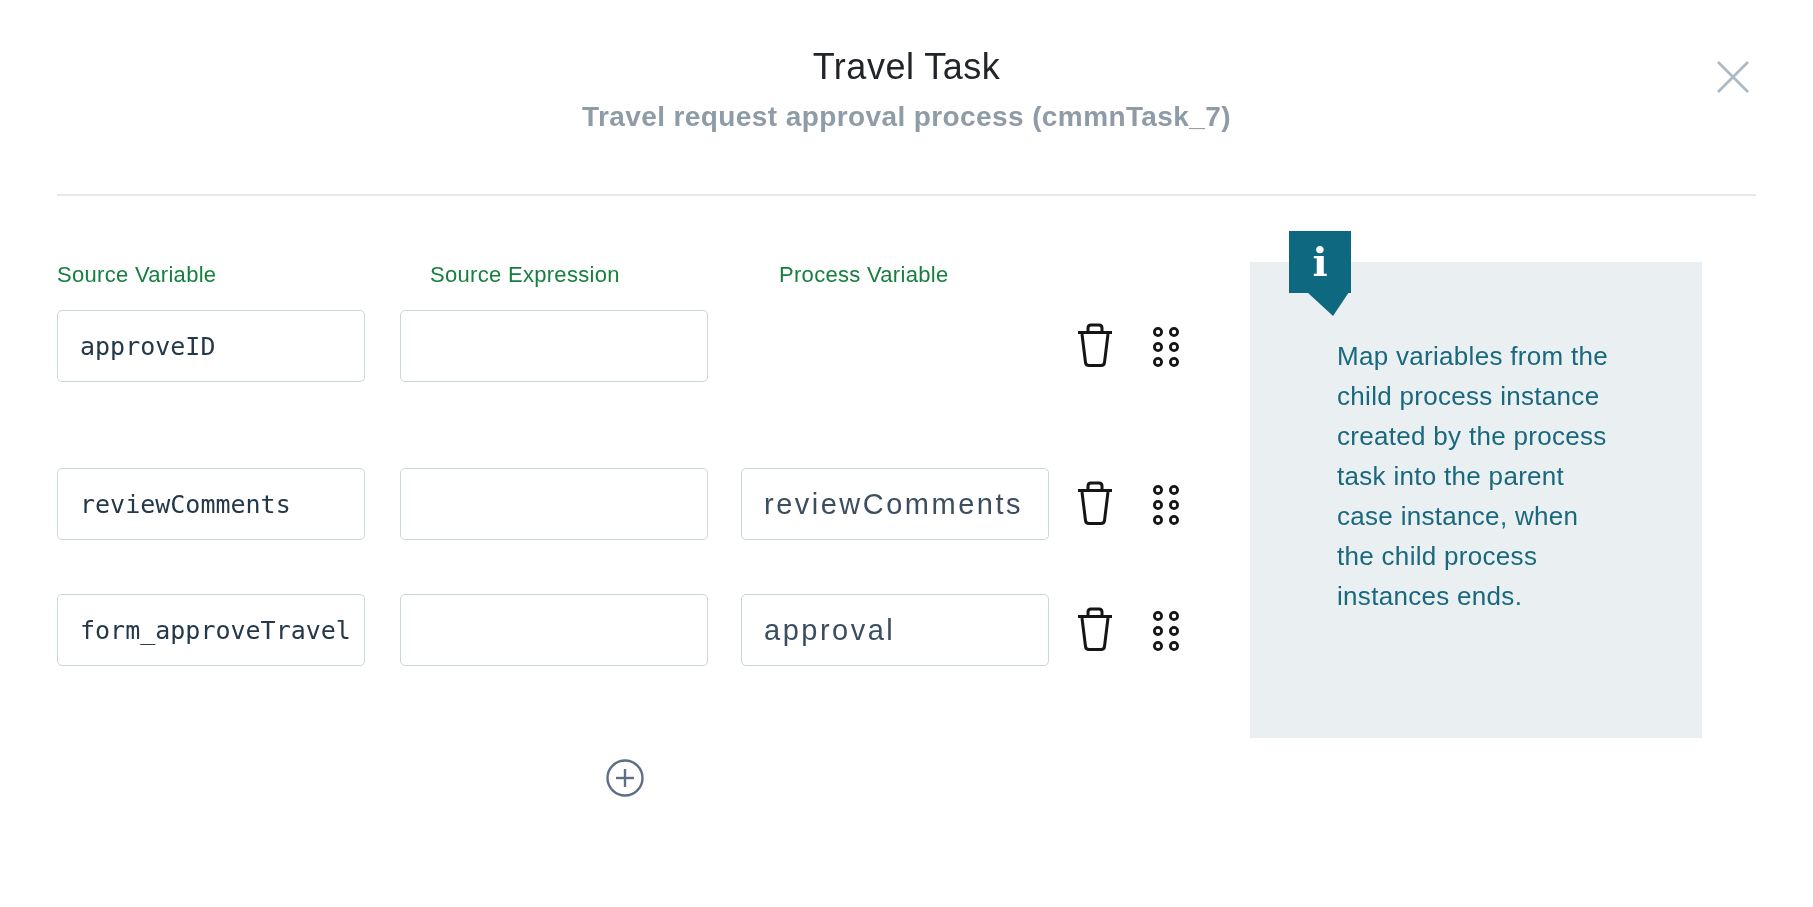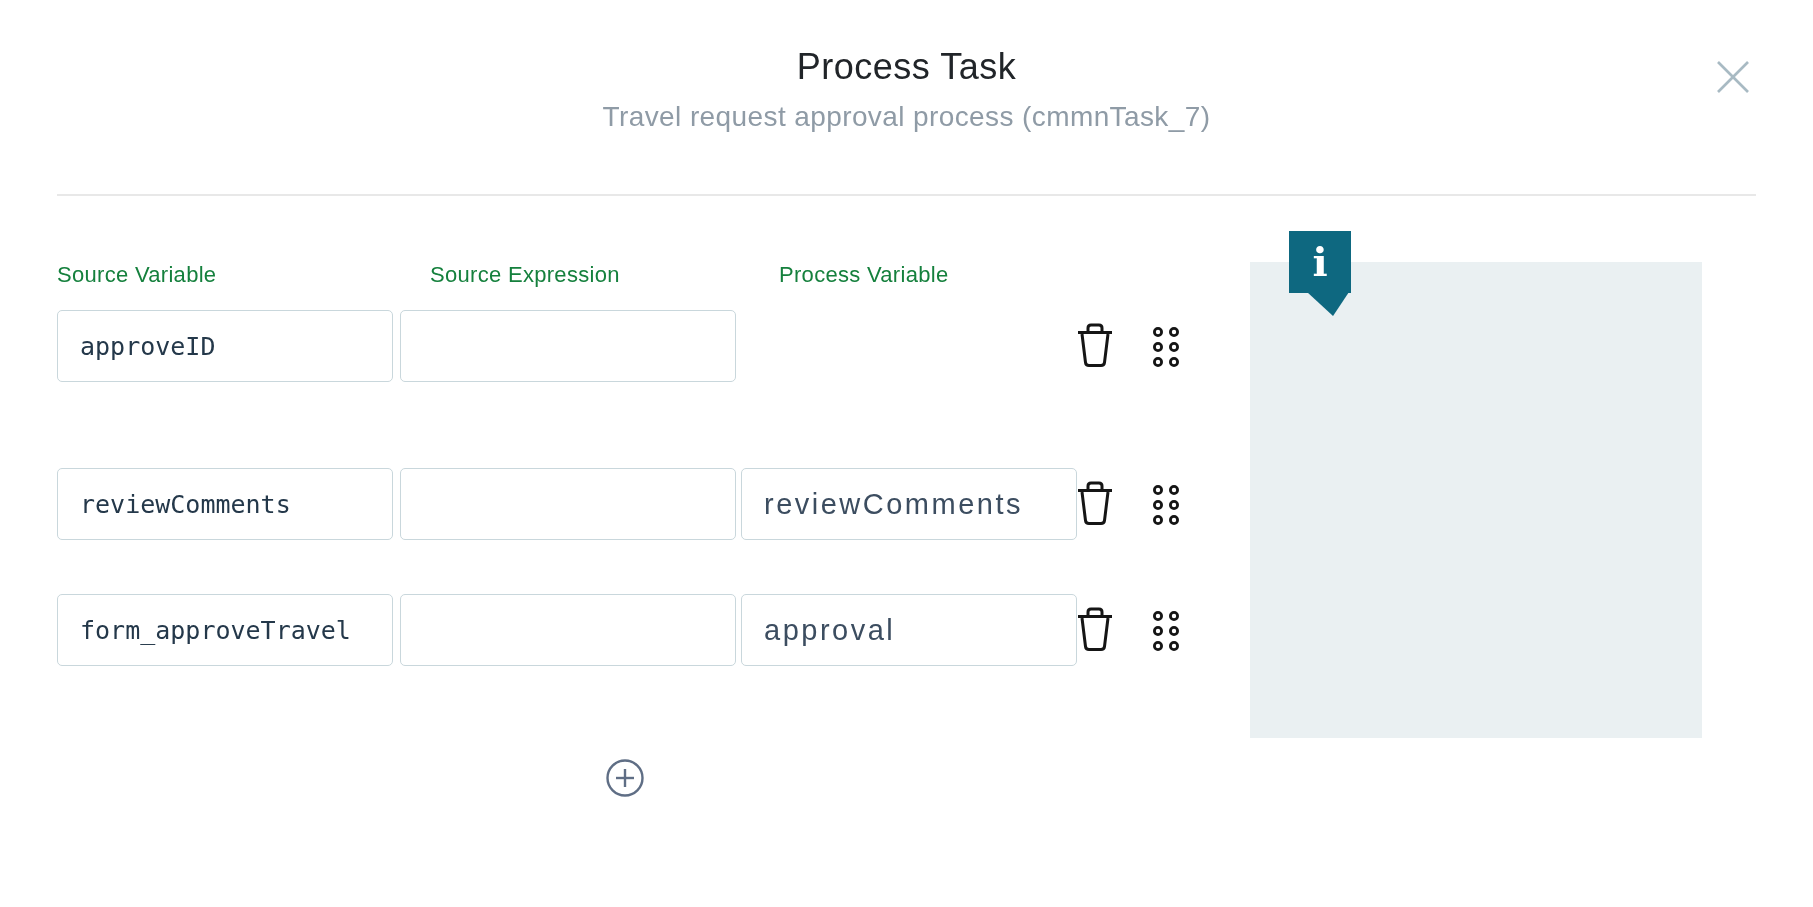--- a/index.html
+++ b/index.html
@@ -3,38 +3,38 @@
 <meta charset="utf-8">
 <title>Process Task</title>
 <style>
   html,body { margin:0; padding:0; background:#ffffff; font-family:"Liberation Sans", sans-serif; }
   .dialog { position:relative; width:1813px; height:907px; background:#ffffff; overflow:hidden; }
 
   
   .title { position:absolute; top:46px; left:0; width:100%; text-align:center;
            font-size:36px; font-weight:500; color:#212529; letter-spacing:.5px; }
   .subtitle { position:absolute; top:101px; left:0; width:100%; text-align:center;
-              font-size:28px; color:#8f9ba6; letter-spacing:.4px; }
+              font-size:28px; color:#8f9ba6; letter-spacing:.4px;font-weight:bold; }
   .close-btn { position:absolute; top:56px; left:1712px; width:42px; height:42px;
                background:none; border:none; padding:0; cursor:pointer; }
   .divider { position:absolute; top:194px; left:57px; width:1699px; height:2px; background:#e8e8e8; }
 
   
   .col-header { position:absolute; top:262px; font-size:22px; color:#15803d; letter-spacing:.3px; }
   .col-header.c1 { left:57px; }
   .col-header.c2 { left:430px; }
   .col-header.c3 { left:779px; }
 
   
   .map-row { position:absolute; left:0; width:100%; height:72px; }
   .map-row.r1 { top:310px; }
   .map-row.r2 { top:468px; }
   .map-row.r3 { top:594px; }
 
-  .map-input { position:absolute; top:0; height:72px; width:336px; box-sizing:border-box;
+  .map-input { position:absolute; top:0; height:72px; width:308px; box-sizing:border-box;
                border:1.5px solid #c9d7dc; border-radius:5px; background:#fff;
                padding:0 6px 0 22px; outline:none; overflow:hidden; white-space:nowrap; }
   .map-input.src  { left:57px;  font-family:"DejaVu Sans Mono", monospace; font-size:25px; color:#24384a; }
   .map-input.expr { left:400px; font-family:"DejaVu Sans Mono", monospace; font-size:25px; color:#24384a; }
   .map-input.tgt  { left:741px; font-family:"Liberation Sans", sans-serif; font-size:29px;
                     letter-spacing:2.5px; color:#3c4d60; }
 
   .icon-btn { position:absolute; background:none; border:none; padding:0; cursor:pointer; }
   .trash-btn { left:1074px; top:9px; width:42px; height:52px; }
   .drag-handle { left:1150px; top:14px; width:32px; height:46px; cursor:grab; }
@@ -51,21 +51,21 @@
                background:#0e6880; color:#ffffff; display:flex; align-items:center; justify-content:center;
                font-family:"DejaVu Serif", serif; font-weight:bold; font-size:40px; line-height:1; }
   .info-icon-tail { position:absolute; left:1307px; top:292px; width:42px; height:24px;
                     background:#0e6880; clip-path:polygon(0 0, 100% 0, 62% 100%); }
 </style>
 </head>
 <body>
 
 <div class="dialog">
 
-  <div class="title">Process Task</div>
+  <div class="title">Travel Task</div>
   <div class="subtitle">Travel request approval process (cmmnTask_7)</div>
 
   <button class="close-btn">
     <span>
       <svg width="42" height="42" viewBox="0 0 42 42">
         <line x1="6" y1="6" x2="36" y2="36" stroke="#a8bac3" stroke-width="2.6"></line>
         <line x1="36" y1="6" x2="6" y2="36" stroke="#a8bac3" stroke-width="2.6"></line>
       </svg>
     </span>
   </button>
@@ -164,14 +164,15 @@
         <line x1="21" y1="12" x2="21" y2="30" stroke="#5f6e85" stroke-width="2.4"></line>
       </svg>
     </span>
   </button>
 
   <div class="info-panel"></div>
   <div class="info-icon">
     <span>i</span>
   </div>
   <div class="info-icon-tail"></div>
+  <div class="info-text">Map variables from the child process instance created by the process task into the parent case instance, when the child process instances ends.</div>
 
 </div>
 
 </body></html>

